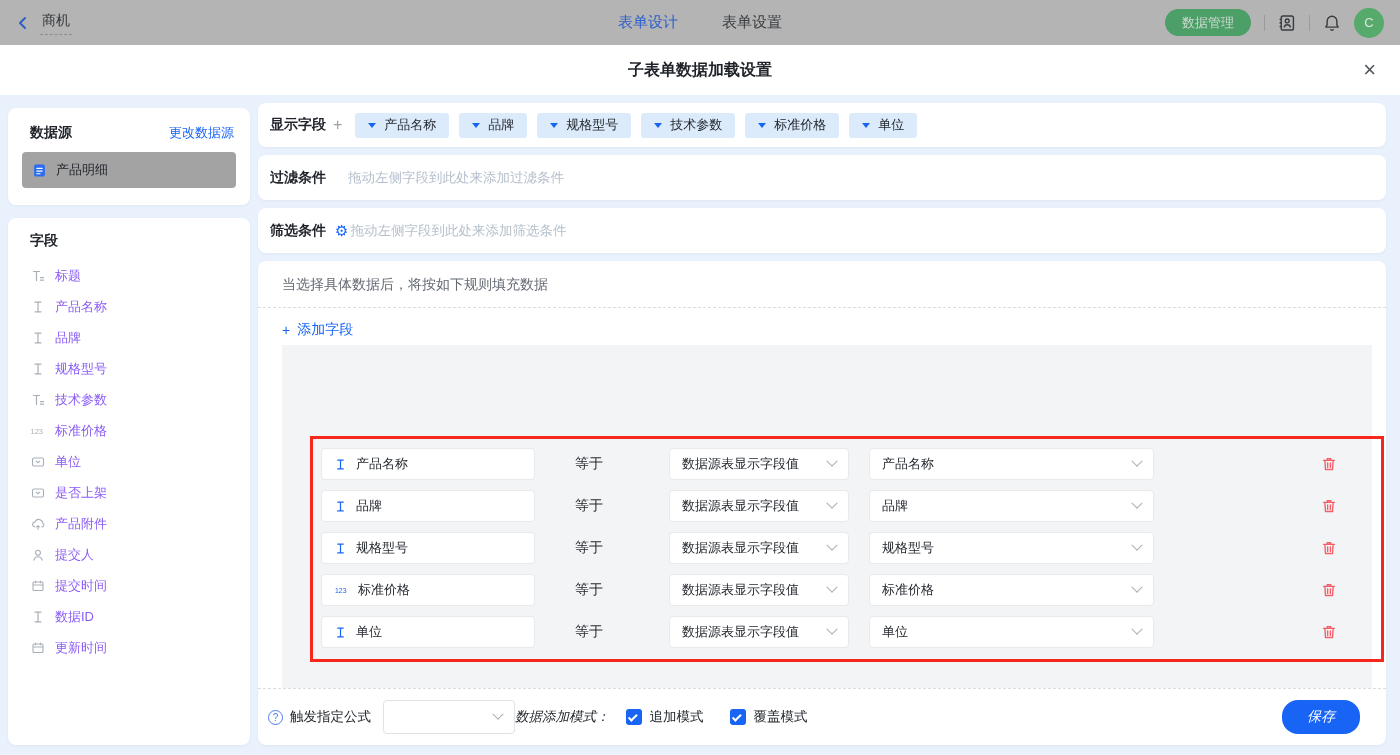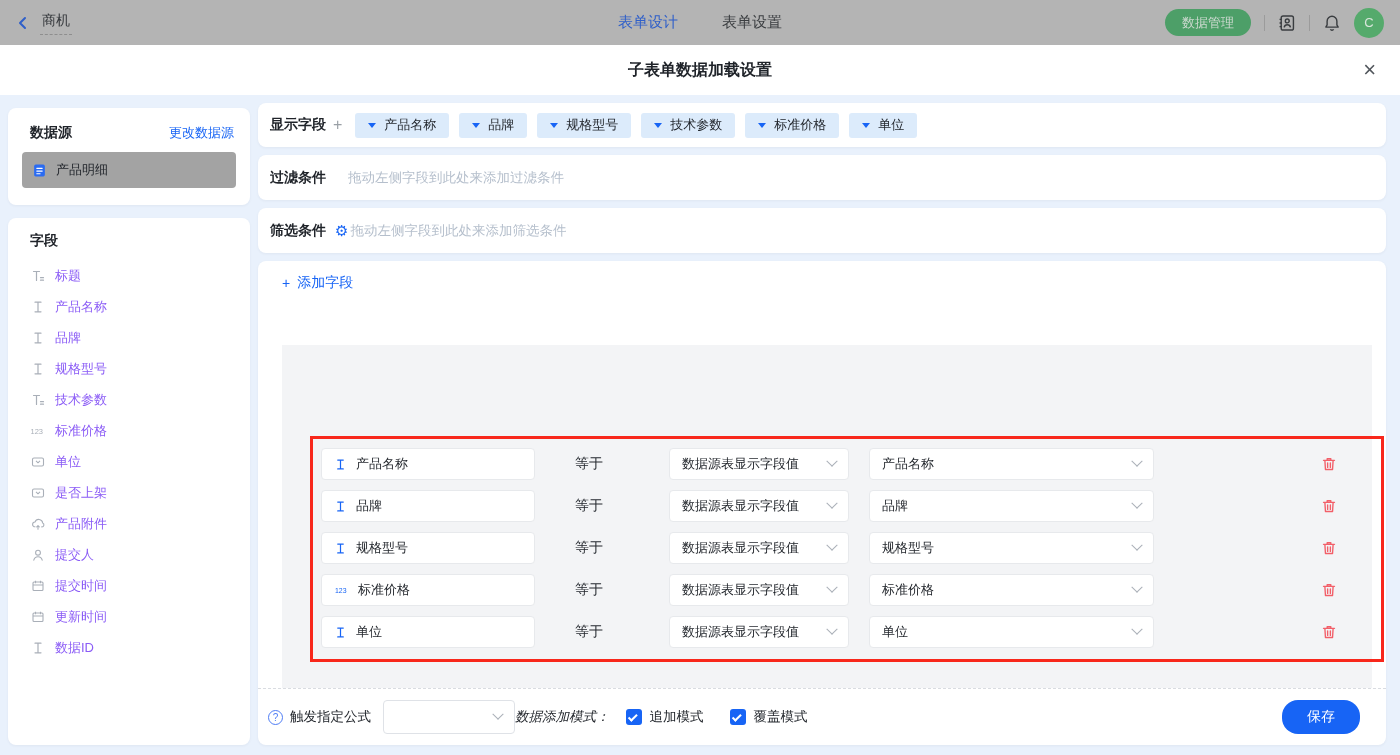--- a/index.html
+++ b/index.html
@@ -115,21 +115,21 @@
   .f-select { margin-left:12px; width:132px; height:34px; border:1px solid #dfe2e7; border-radius:4px; background:#fff; display:flex; align-items:center; padding:0 12px; cursor:pointer; }
   .mode-label { font-size:13.5px;font-style:italic; }
   .cbx-group { display:flex; align-items:center; gap:8px; margin-left:16px; cursor:pointer; }
   .cbx-group + .cbx-group { margin-left:26px; }
   .cbx { width:16px; height:16px; border-radius:3px; background:#1764f5; display:flex; align-items:center; justify-content:center; }
   .cbx .tick { width:9px; height:5px; border-left:2px solid #fff; border-bottom:2px solid #fff; transform:rotate(-45deg) translate(0,-1px); }
   .cbx-label { font-size:13.5px; }
   .save-btn {
     position:absolute; right:26px; top:439px; width:78px; height:34px;
     background:#1764f5; color:#fff; font-size:14px; border:none; border-radius:16px;
-    display:flex; align-items:center; justify-content:center; cursor:pointer;
+    display:flex; align-items:center; justify-content:center; cursor:pointer;font-style:italic;
   }
 </style>
 </head>
 <body>
 
 <div class="topbar">
   <div class="tb-left">
     <span class="tb-back">
       <svg width="14" height="14" viewBox="0 0 14 14">
           <polyline points="9,2 4,7 9,12" fill="none" stroke="#2f5fc9" stroke-width="2" stroke-linecap="round" stroke-linejoin="round"></polyline>
@@ -278,33 +278,33 @@
             <svg width="14" height="14" viewBox="0 0 14 14">
               <rect x="2" y="3" width="10" height="8.5" rx="1" fill="none" stroke="#a9afb8" stroke-width="1.1"></rect>
               <path d="M4.5 1.8v2.4M9.5 1.8v2.4M2 6h10" stroke="#a9afb8" stroke-width="1.1"></path>
             </svg>
           </span>
         <span>提交时间</span>
       </div>
       <div class="field-item">
         <span class="fi-ic">
             <svg width="14" height="14" viewBox="0 0 14 14">
+              <path d="M4 2.2h6M7 2.2v9.6M4 11.8h6" stroke="#a9afb8" stroke-width="1.2" fill="none" stroke-linecap="round"></path>
+            </svg>
+          </span>
+        <span>数据ID</span>
+      </div>
+      <div class="field-item">
+        <span class="fi-ic">
+            <svg width="14" height="14" viewBox="0 0 14 14">
               <rect x="2" y="3" width="10" height="8.5" rx="1" fill="none" stroke="#a9afb8" stroke-width="1.1"></rect>
               <path d="M4.5 1.8v2.4M9.5 1.8v2.4M2 6h10" stroke="#a9afb8" stroke-width="1.1"></path>
             </svg>
           </span>
         <span>更新时间</span>
-      </div>
-      <div class="field-item">
-        <span class="fi-ic">
-            <svg width="14" height="14" viewBox="0 0 14 14">
-              <path d="M4 2.2h6M7 2.2v9.6M4 11.8h6" stroke="#a9afb8" stroke-width="1.2" fill="none" stroke-linecap="round"></path>
-            </svg>
-          </span>
-        <span>数据ID</span>
       </div>
     </div>
   </div>
 
   <div class="card main-x card-display">
     <span class="row-label">显示字段</span>
     <span class="plus-gray">+</span>
     <div class="chips">
       <span class="chip">
           <span class="caret"></span>
@@ -338,20 +338,21 @@
     <span class="placeholder">拖动左侧字段到此处来添加过滤条件</span>
   </div>
 
   <div class="card main-x card-screen">
     <span class="row-label">筛选条件</span>
     <span class="gear">⚙</span>
     <span class="placeholder">拖动左侧字段到此处来添加筛选条件</span>
   </div>
 
   <div class="card main-x card-rules">
+    <div class="rules-header">当选择具体数据后，将按如下规则填充数据</div>
     <div class="add-field">
       <span>+</span>
       <span>添加字段</span>
     </div>
 
     <div class="rules-panel">
       <div class="rules-red">
 
         <div class="rule-row">
           <div class="rule-input">

